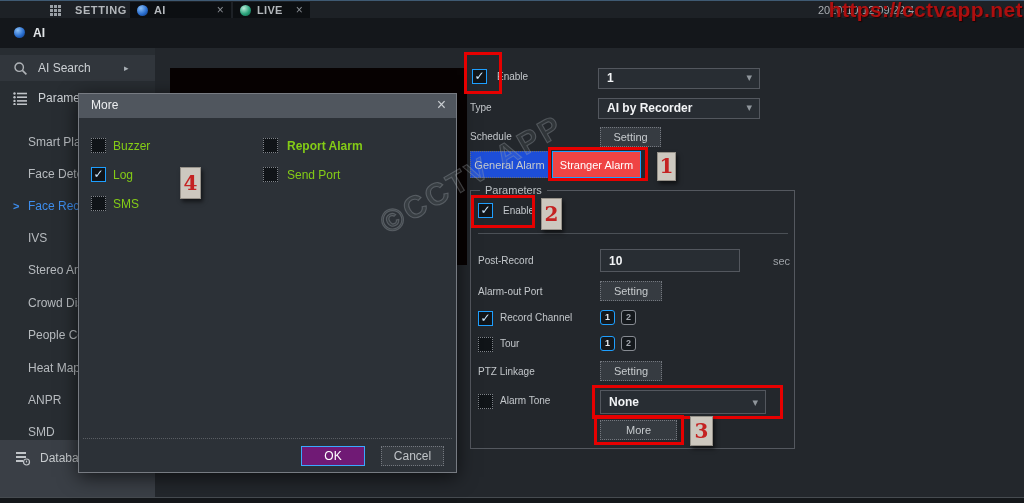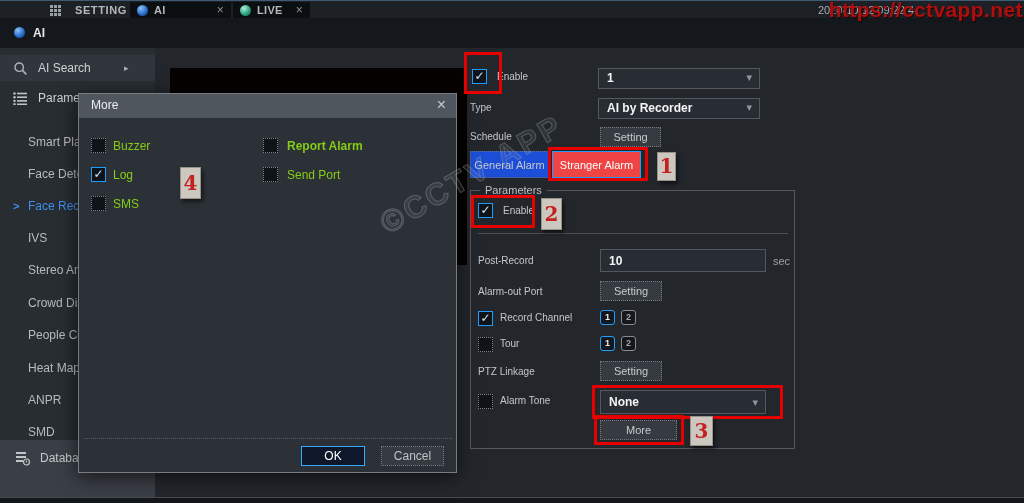--- a/index.html
+++ b/index.html
@@ -69,21 +69,21 @@
   .badge{position:absolute;background:#cdc8bf;border:1px solid #97928a;box-shadow:2px 3px 4px rgba(0,0,0,.55);
          color:#c42222;font-family:"DejaVu Serif",serif;font-weight:bold;font-size:20px;text-align:center;z-index:16;}
   
   .dialog{position:absolute;left:78px;top:93px;width:379px;height:380px;background:#2c3137;border:1px solid #777b82;
           box-shadow:0 4px 18px rgba(0,0,0,.65);z-index:10;box-sizing:border-box;}
   .dialog-titlebar{position:absolute;left:0;top:0;right:0;height:24px;background:#50565e;}
   .dialog-title{position:absolute;left:12px;top:4px;font-size:12px;color:#eceef0;}
   .dialog-close{position:absolute;right:10px;top:2px;font-size:16px;color:#c9cdd1;cursor:pointer;}
   .dlg-lbl{position:absolute;font-size:12px;color:#84cc16;white-space:nowrap;}
   .dlg-sep{position:absolute;left:4px;right:4px;top:344px;border-top:1px dotted #595d63;}
-  .btn-ok{position:absolute;left:222px;top:352px;width:64px;height:20px;background:#0f172a;border:1px solid #3aa9ff;
+  .btn-ok{position:absolute;left:222px;top:352px;width:64px;height:20px;background:#701a75;border:1px solid #3aa9ff;
           color:#fff;font-size:12px;line-height:19px;text-align:center;box-sizing:border-box;cursor:pointer;}
   .btn-cancel{position:absolute;left:302px;top:352px;width:63px;height:20px;background:#363b41;border:1px dotted #74787f;
           color:#c0c4c8;font-size:12px;line-height:18px;text-align:center;box-sizing:border-box;cursor:pointer;}
   
   .center-watermark{position:absolute;left:383px;top:208px;width:280px;font-size:31px;font-weight:bold;letter-spacing:3px;
           color:rgba(170,175,180,0.10);-webkit-text-stroke:1.1px rgba(165,170,175,.33);
           transform:rotate(-30deg);transform-origin:left center;z-index:14;pointer-events:none;}
 </style>
 </head>
 <body>
@@ -185,21 +185,21 @@
     <div class="atab stranger">Stranger Alarm</div>
 
     <div class="group"></div>
     <span class="group-legend">Parameters</span>
 
     <span class="cb checked" style="left:478px;top:203px;"><span>✓</span></span>
     <span class="lbl" style="left:503px;top:205px;">Enable</span>
     <div class="group-sep"></div>
 
     <span class="lbl" style="left:478px;top:255px;">Post-Record</span>
-    <input class="field" style="left: 600px; top: 249px; width: 166px; height: 23px;" value="10">
+    <input class="field" style="left: 600px; top: 249px; width: 140px; height: 23px;" value="10">
     <span class="unit" style="left:773px;top:255px;">sec</span>
 
     <span class="lbl" style="left:478px;top:286px;">Alarm-out Port</span>
     <div class="btn" style="left:600px;top:281px;width:62px;height:20px;">Setting</div>
 
     <span class="cb checked" style="left:478px;top:311px;"><span>✓</span></span>
     <span class="lbl" style="left:500px;top:312px;">Record Channel</span>
     <span class="chip on" style="left:600px;top:310px;">1</span>
     <span class="chip off" style="left:621px;top:310px;">2</span>
 

